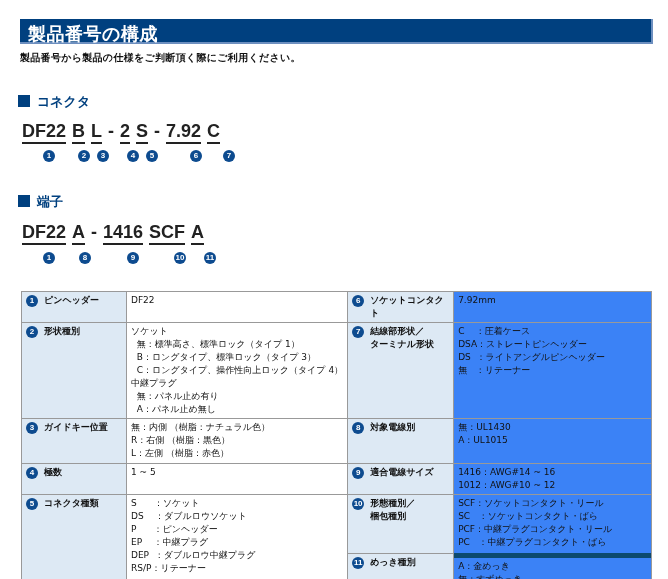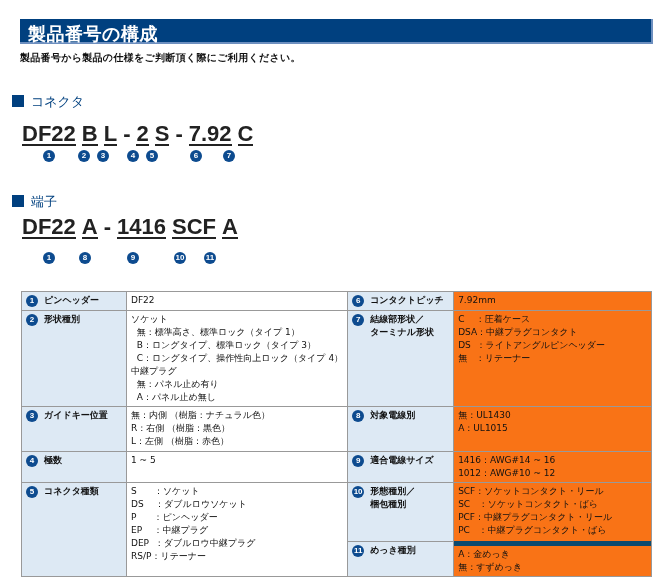--- a/index.html
+++ b/index.html
@@ -1,31 +1,31 @@
 <!DOCTYPE html>
 <html><head>
 <meta charset="utf-8">
 <style>
   html, body { margin:0; padding:0; background:#ffffff; }
   body { width:668px; height:579px; position:relative; font-family:"DejaVu Sans", sans-serif; color:#111; overflow:hidden; }
   .hdr { position:absolute; left:20px; top:19px; width:631px; height:23px; background:#00407f; border-right:2px solid #6d8fbf; border-bottom:2px solid #6d8fbf; }
   .hdr span { position:absolute; left:8px; top:3px; font-size:18px; font-weight:bold; color:#fff; letter-spacing:0.5px; }
   .intro { position:absolute; left:20px; top:51px; font-size:10px; font-weight:bold; color:#111; letter-spacing:0.3px; }
-  .sec { position:absolute; left:12px; font-size:13px; font-weight:normal; color:#00407f; }
+  .sec { position:absolute; left:18px; font-size:13px; font-weight:bold; color:#00407f; }
   .sec .sq { display:inline-block; width:12px; height:12px; background:#00407f; margin-right:7px; vertical-align:-1px; }
-  .pn { position:absolute; left:22px; font-family:"Liberation Sans", sans-serif; font-size:22px; font-weight:bold; color:#222; white-space:nowrap; }
+  .pn { position:absolute; left:22px; font-family:"Liberation Sans", sans-serif; font-size:18px; font-weight:bold; color:#222; white-space:nowrap; }
   .pn .seg { display:inline-block; position:relative; border-bottom:2px solid #222; line-height:21px; margin-right:6px; }
   .pn .dash { display:inline-block; margin-right:6px; }
   .badge { position:absolute; width:12px; height:12px; border-radius:50%; background:#0d4b8f; color:#fff; font-family:"Liberation Sans", sans-serif; font-size:8px; font-weight:bold; text-align:center; line-height:12px; }
   table.spec { position:absolute; left:21px; top:291px; width:631px; border-collapse:collapse; font-size:9px; font-family:"DejaVu Sans", sans-serif; }
   table.spec td { border:1px solid #999; vertical-align:top; padding:2px 4px 2px 4px; line-height:13px; }
   table.spec td.lbl { background:#dde9f4; width:96px; font-weight:bold; }
   table.spec td.val { background:#fff; width:201px; }
   table.spec td.lbl2 { background:#dde9f4; width:97px; font-weight:bold; }
-  table.spec td.val2 { background:#f97316; }
+  table.spec td.val2 { background:#3b82f6; }
   .lb { display:flex; }
   .lb .n { flex:0 0 12px; width:12px; height:12px; border-radius:50%; background:#0d4b8f; color:#fff; font-family:"Liberation Sans", sans-serif; font-size:8px; text-align:center; line-height:12px; margin-right:6px; margin-top:1px; }
   .lb .t { white-space:pre-line; }
   .v { white-space:pre; }
 </style>
 </head>
 <body>
 
 <div class="hdr">
   <span>製品番号の構成</span>
@@ -42,21 +42,21 @@
 <span class="badge" style="left:78px;top:150px;">2</span>
 <span class="badge" style="left:97px;top:150px;">3</span>
 <span class="badge" style="left:127px;top:150px;">4</span>
 <span class="badge" style="left:146px;top:150px;">5</span>
 <span class="badge" style="left:190px;top:150px;">6</span>
 <span class="badge" style="left:223px;top:150px;">7</span>
 
 <div class="sec" style="top:193px;">
   <span class="sq"></span><span>端子</span>
 </div>
-<div class="pn" style="top:214px;">
+<div class="pn" style="top:222px;">
   <span class="seg">DF22</span><span class="seg">A</span><span class="dash">-</span><span class="seg">1416</span><span class="seg">SCF</span><span class="seg">A</span>
 </div>
 <span class="badge" style="left:43px;top:252px;">1</span>
 <span class="badge" style="left:79px;top:252px;">8</span>
 <span class="badge" style="left:127px;top:252px;">9</span>
 <span class="badge" style="left:174px;top:252px;">10</span>
 <span class="badge" style="left:204px;top:252px;">11</span>
 
 <table class="spec">
   <tbody>
@@ -66,21 +66,21 @@
             <span class="n">1</span>
             <span class="t">ピンヘッダー</span>
           </div>
         </td>
     <td class="val">
           <div class="v">DF22</div>
         </td>
     <td class="lbl2">
           <div class="lb">
             <span class="n">6</span>
-            <span class="t">コンタクトピッチ</span>
+            <span class="t">ソケットコンタクト</span>
           </div>
         </td>
     <td class="val2">
           <div class="v">7.92mm</div>
         </td>
   </tr>
   <tr style="height:95px;">
     <td class="lbl">
           <div class="lb">
             <span class="n">2</span>
@@ -98,21 +98,21 @@
         </td>
     <td class="lbl2">
           <div class="lb">
             <span class="n">7</span>
             <span class="t">結線部形状／
 ターミナル形状</span>
           </div>
         </td>
     <td class="val2">
           <div class="v">C    ：圧着ケース
-DSA：中継プラグコンタクト
+DSA：ストレートピンヘッダー
 DS  ：ライトアングルピンヘッダー
 無   ：リテーナー</div>
         </td>
   </tr>
   <tr style="height:45px;">
     <td class="lbl">
           <div class="lb">
             <span class="n">3</span>
             <span class="t">ガイドキー位置</span>
           </div>

